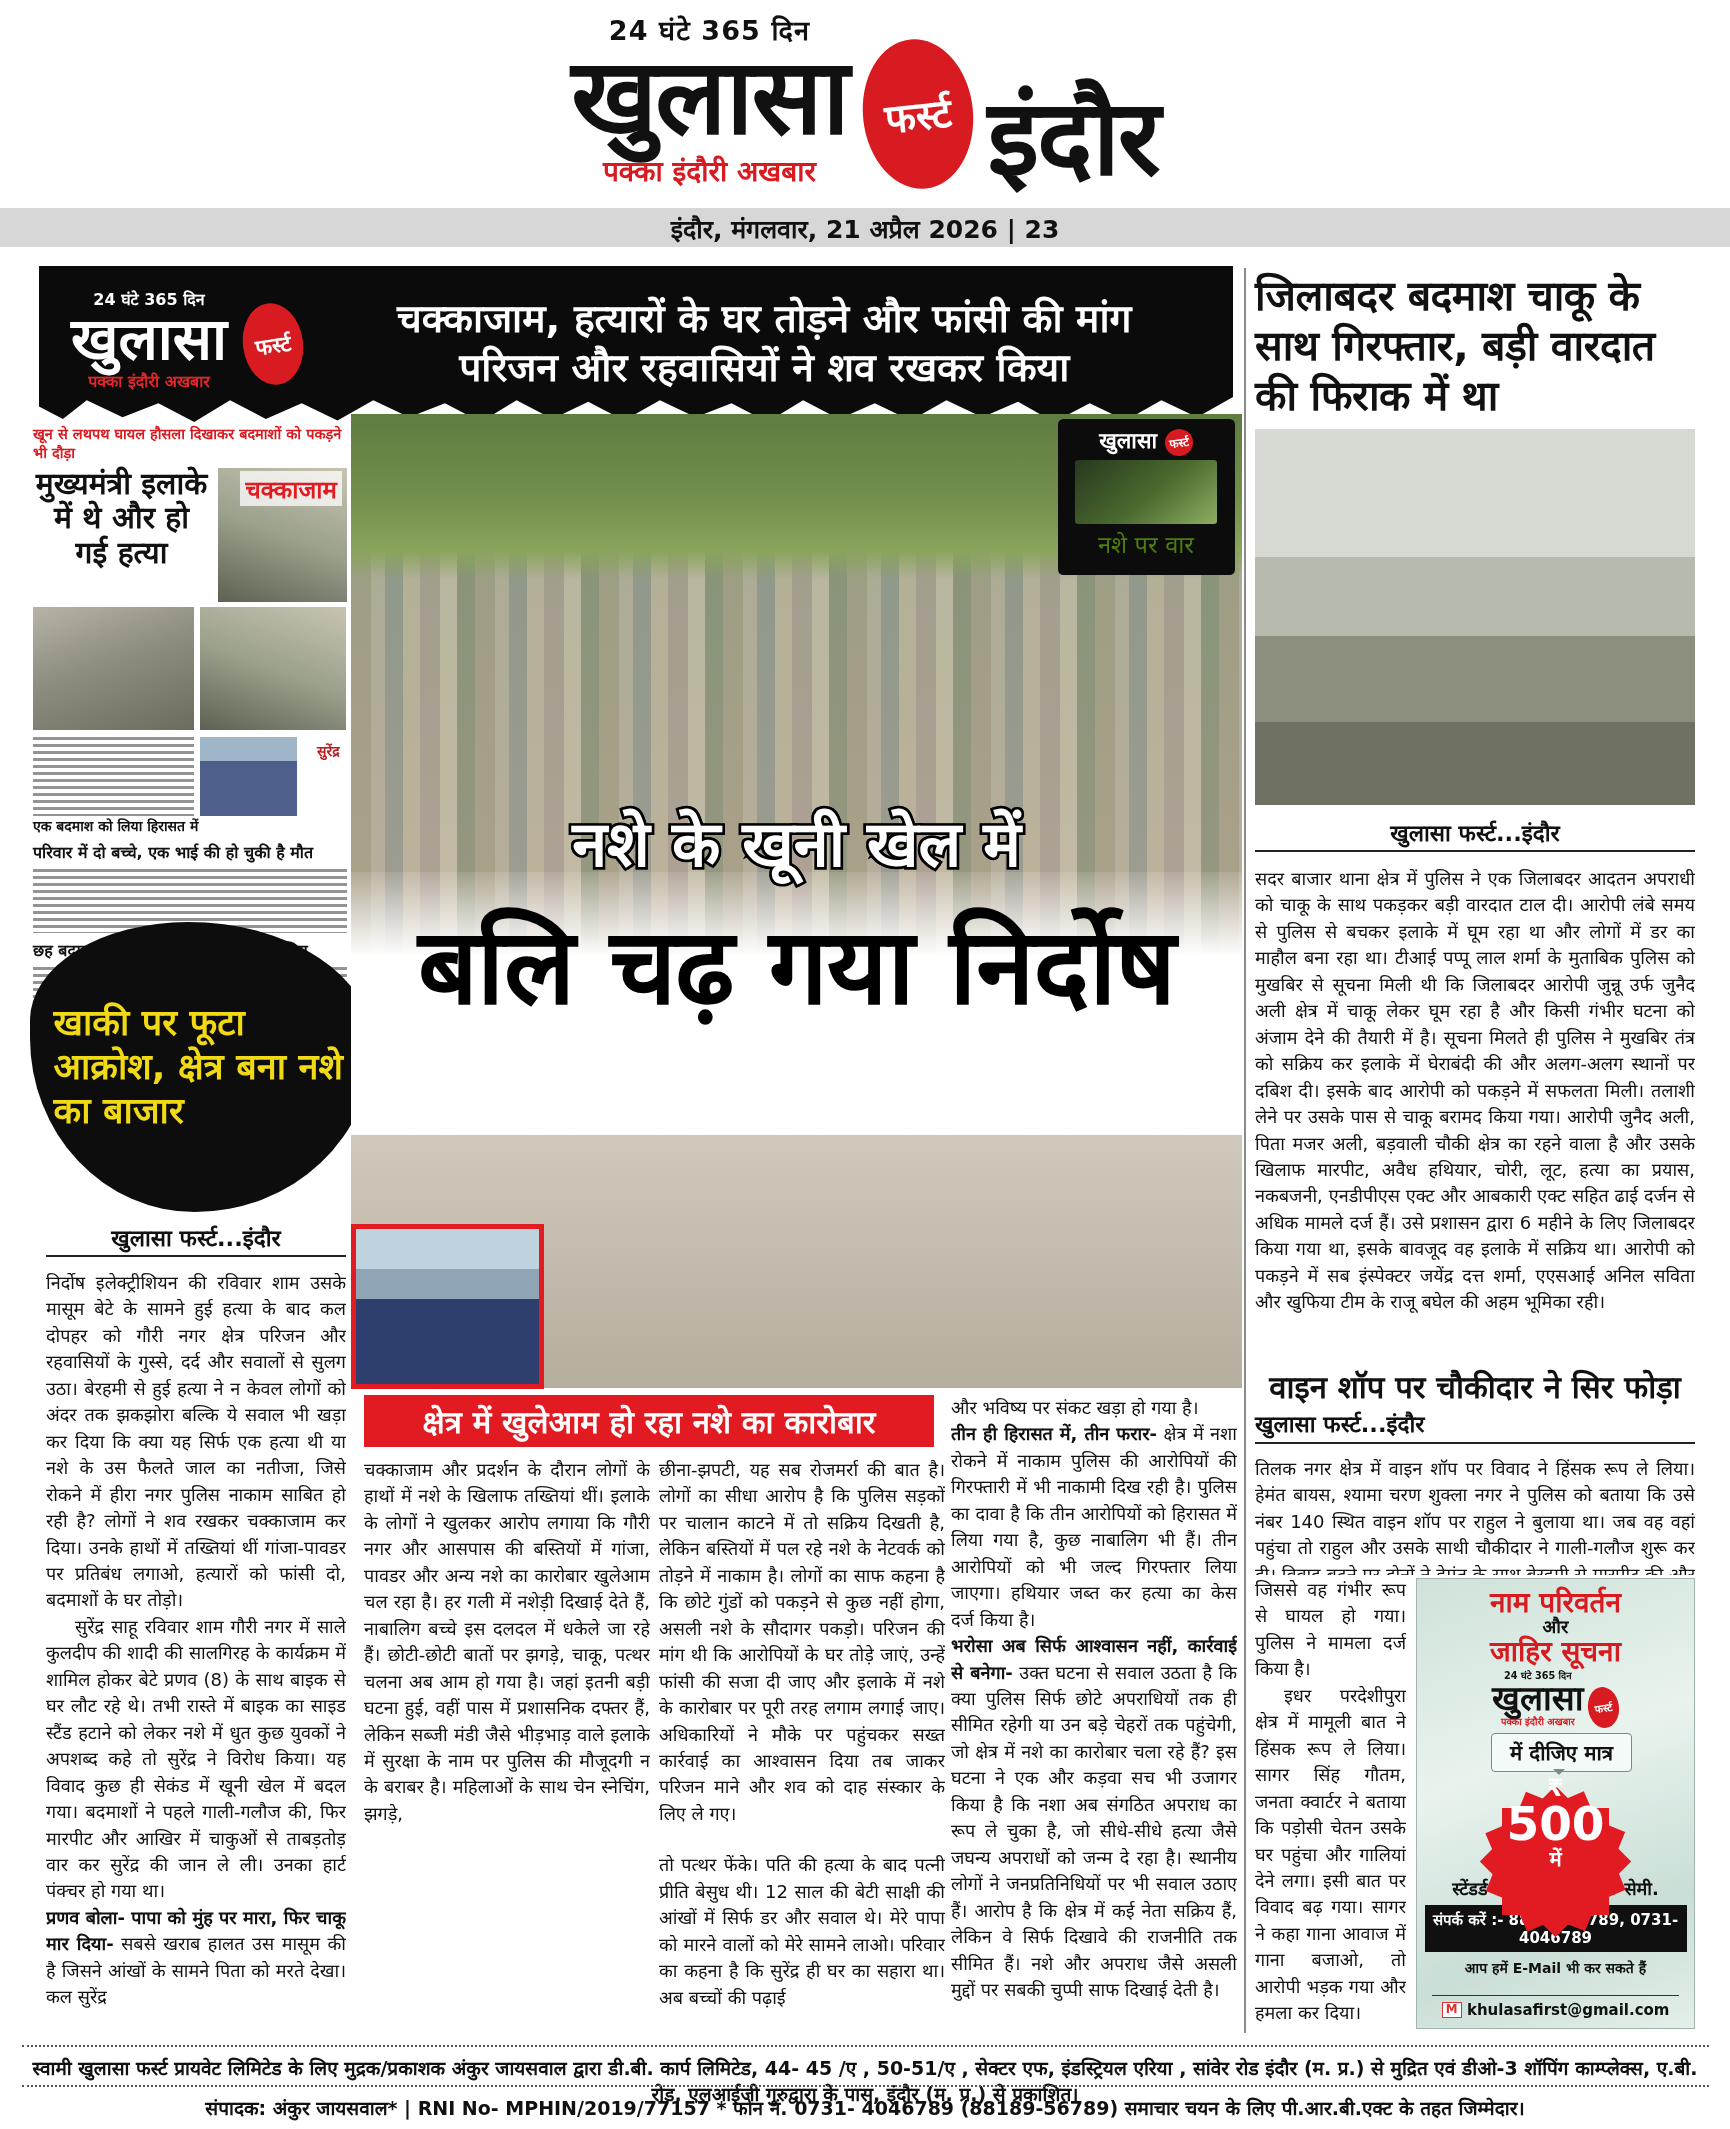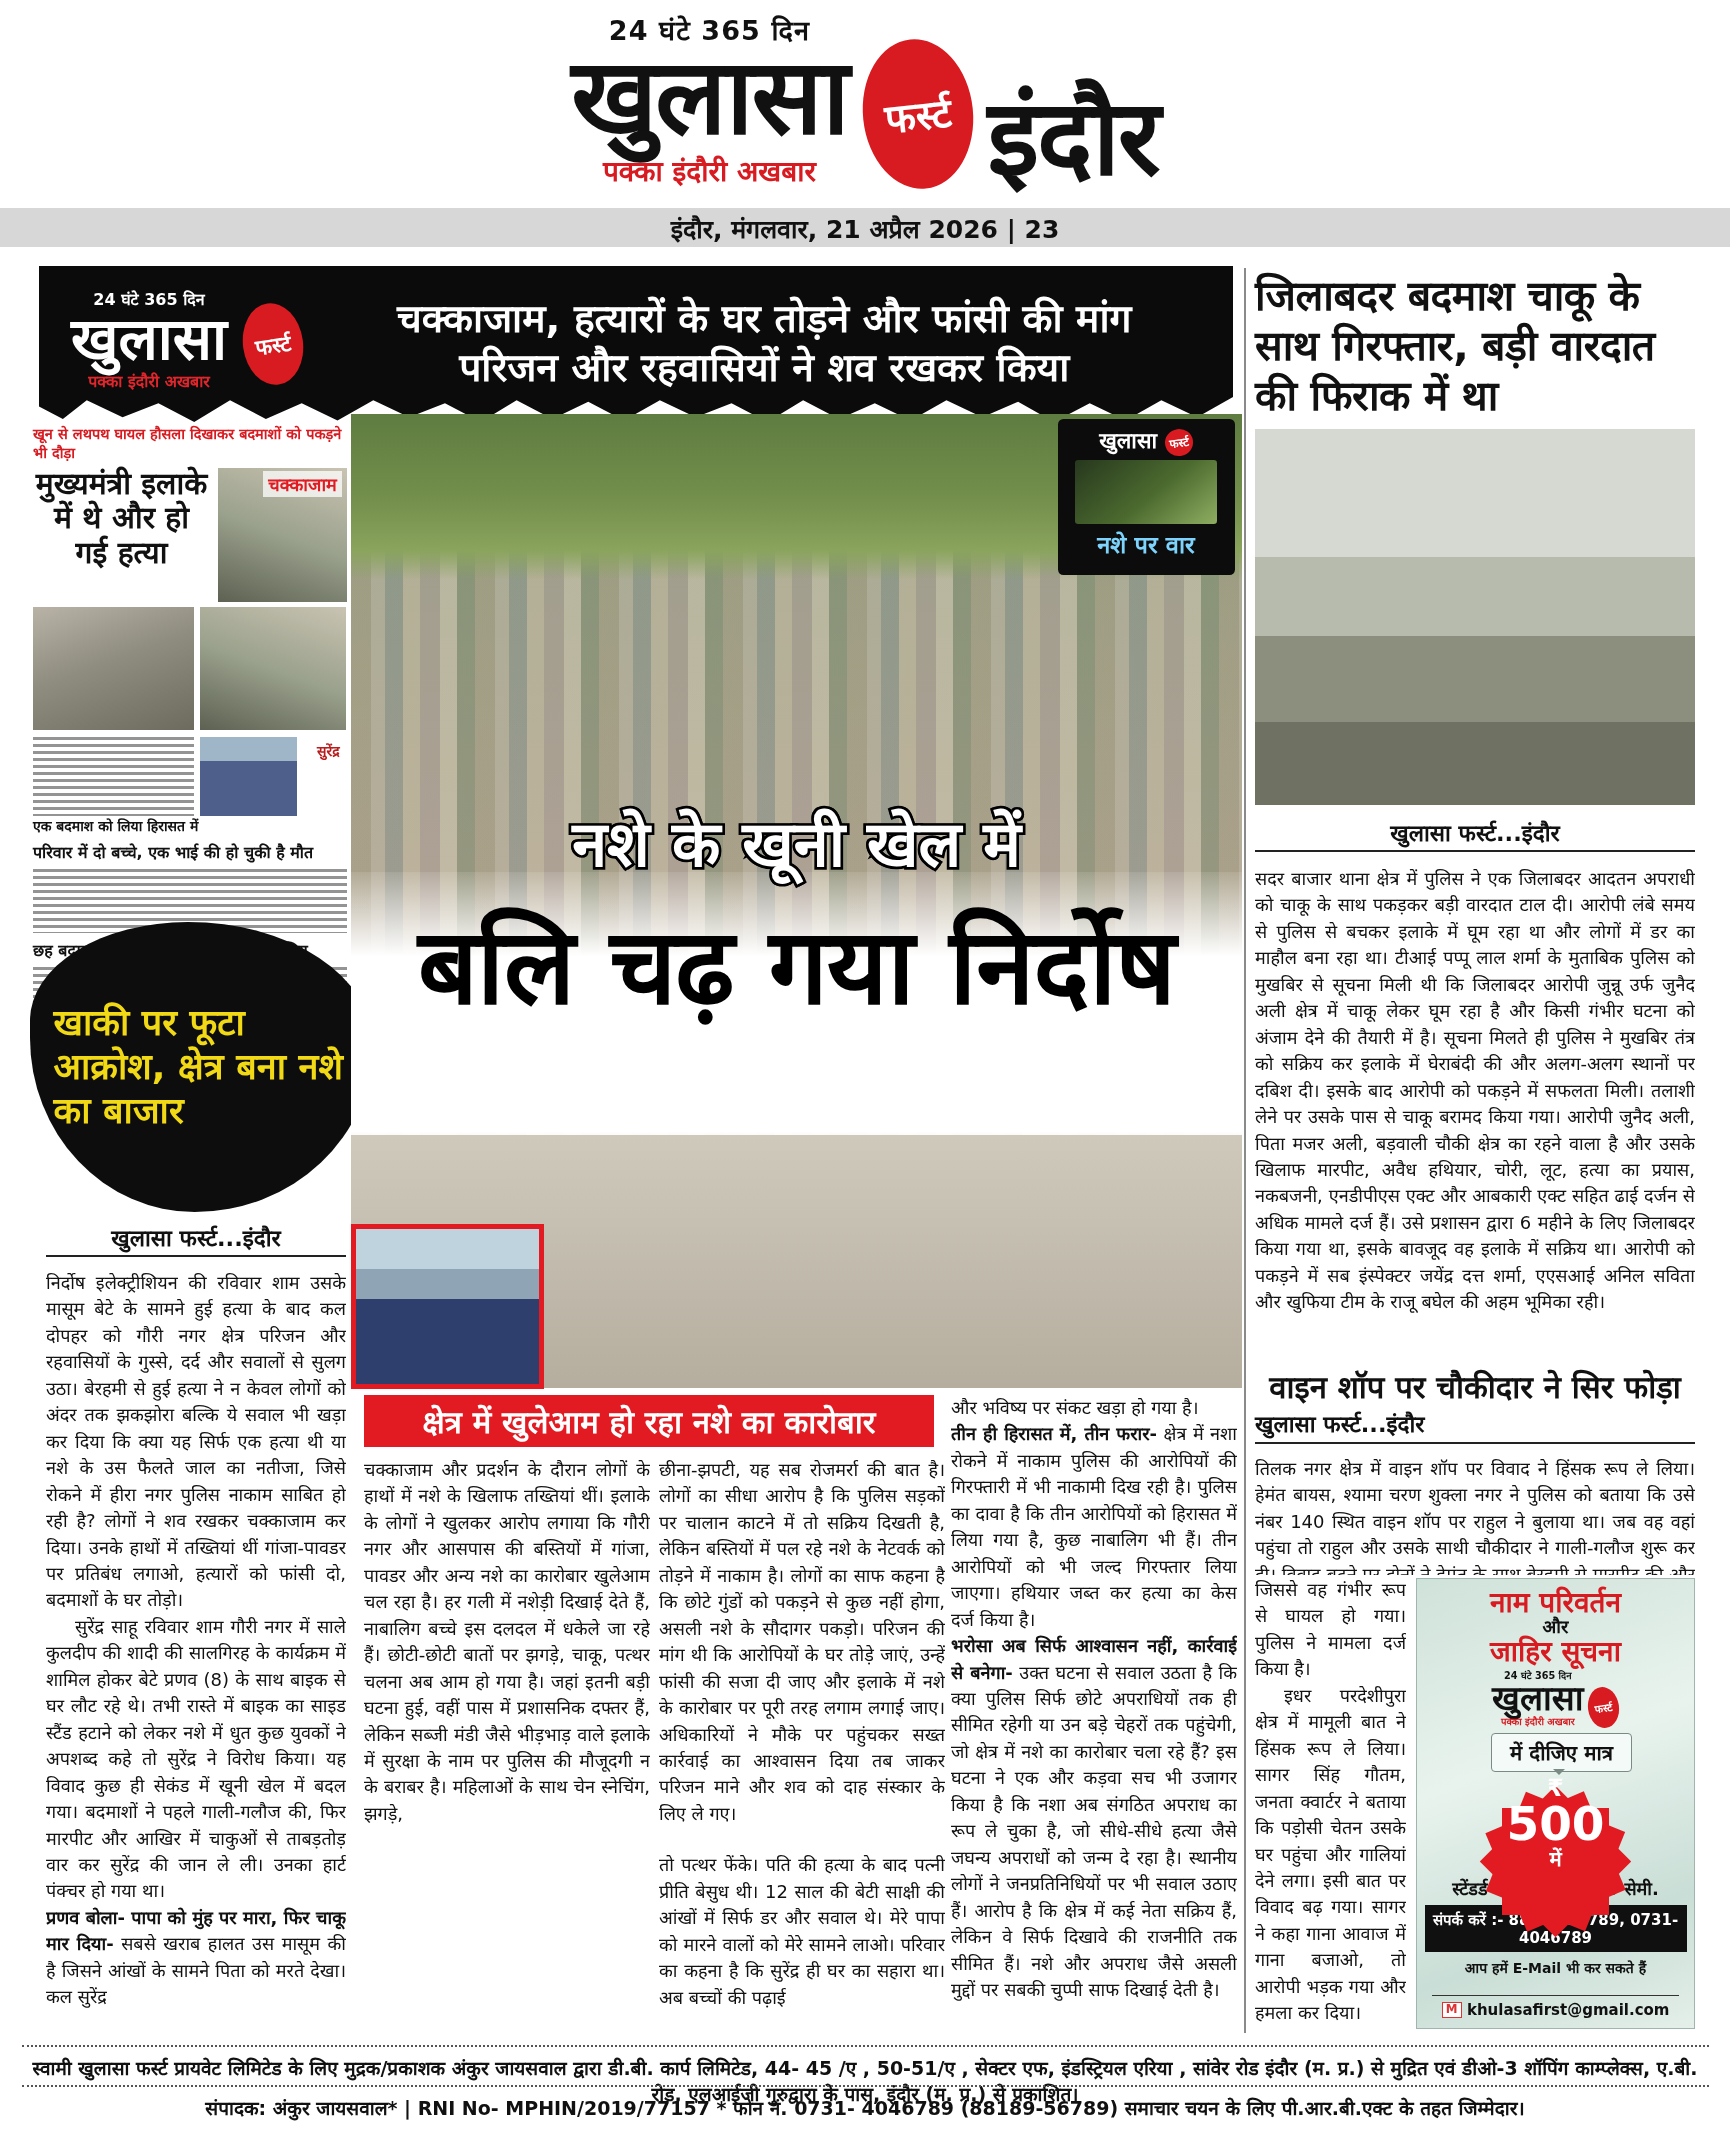--- a/index.html
+++ b/index.html
@@ -33,21 +33,21 @@
   #rheadline{left:1255px;top:271px;width:445px;font-size:41px;font-weight:900;line-height:1.22;letter-spacing:-0.5px;}
   
   .vrule{width:1.6px;background:#8a8a8a;}
   
   #lmod{left:33px;top:425px;width:314px;}
   .lm-kicker{color:#d81b21;font-size:14.5px;font-weight:bold;line-height:1.3;}
   .lm-head{font-size:30px;font-weight:900;line-height:1.15;margin-top:4.3px;width:177px;text-align:center;}
   .lm-photos{position:relative;margin-top:5.4px;height:209px;}
   .ph{background:linear-gradient(160deg,#b8b3a6 0%,#8f8d80 45%,#6d6a5e 100%);}
   .ph2{background:linear-gradient(200deg,#c9c3b2 0%,#9aa18c 50%,#5d6152 100%);}
-  .lm-label{position:absolute;right:4.3px;top:3.2px;color:#e21b22;font-weight:900;font-size:18px;background:rgba(255,255,255,.75);padding:1.1px 5.4px;}
+  .lm-label{position:absolute;right:4.3px;top:3.2px;color:#e21b22;font-weight:900;font-size:24px;background:rgba(255,255,255,.75);padding:1.1px 5.4px;}
   .fauxcol{background:repeating-linear-gradient(180deg,#3c3c3c 0 2.7px,transparent 2.7px 7px);opacity:.55;}
   .lm-box{font-size:16px;font-weight:900;line-height:1.3;margin-top:7.5px;}
   .lm-portrait{background:linear-gradient(180deg,#9fb6c9 0 30%,#4d5f8a 30% 100%);}
   .lm-capname{color:#b91c1c;font-weight:bold;font-size:14px;margin-left:16px;}
   .lm-cap{font-size:14px;font-weight:bold;}
   
   #blob{left:29.5px;top:922px;width:343px;height:290px;background:#0d0d0d;
         border-radius:46% 54% 52% 48% / 34% 42% 58% 60%;
         display:flex;align-items:center;justify-content:center;text-align:left;}
   #blob .blob-txt{color:#f2d916;font-size:36px;font-weight:900;line-height:1.22;width:86%;}
@@ -71,21 +71,21 @@
   #crowd .band{position:absolute;left:0;top:47%;width:100%;height:31%;background:linear-gradient(180deg,rgba(255,255,255,.1),#ffffff 28%,#ffffff 86%,rgba(255,255,255,.2));}
   .ph-head1{position:absolute;left:0;top:39.5%;width:100%;text-align:center;color:#fff;font-size:63px;font-weight:900;
             -webkit-text-stroke:5.4px #000;paint-order:stroke fill;
             text-shadow:2.1px 2.1px 0 #000,-2.1px -2.1px 0 #000,2.1px -2.1px 0 #000,-2.1px 2.1px 0 #000;}
   .ph-head2{position:absolute;left:0;top:49%;width:100%;text-align:center;color:#000;font-size:105px;font-weight:900;letter-spacing:-1.1px;}
   
   #badge{position:absolute;right:7.5px;top:5.4px;width:177px;height:156px;background:#0c0c0c;border-radius:5.4px;padding:5.4px;box-sizing:border-box;text-align:center;}
   #badge .b-logo{color:#fff;font-weight:900;font-size:21.5px;}
   #badge .b-logo .dotf{display:inline-block;background:#d81b21;color:#fff;border-radius:50%;font-size:11.8px;padding:5.4px 4.3px;transform:rotate(-8deg);}
   #badge .b-img{margin:4.3px auto 3.2px auto;width:86%;height:64px;background:linear-gradient(140deg,#27381e,#4c6b2f 55%,#8fae62);border-radius:3.2px;}
-  #badge .b-txt{color:#7dd3fc;font-size:23.6px;font-weight:700;}
+  #badge .b-txt{color:#4d7c0f;font-size:23.6px;font-weight:400;}
   
   #victim{left:351px;top:1224px;width:193px;height:165px;border:5.4px solid #e21b22;box-sizing:border-box;
           background:linear-gradient(180deg,#bfd3de 0 26%,#8fa5b5 26% 45%,#2e3f6e 45% 100%);}
   
   #redbanner{left:364px;top:1395px;width:570px;height:52px;background:#e21b22;display:flex;align-items:center;justify-content:center;
              color:#fff;font-size:31px;font-weight:900;}
   
   .midcol{width:286px;}
   
   #rphoto{left:1255px;top:429px;width:440px;height:376px;

